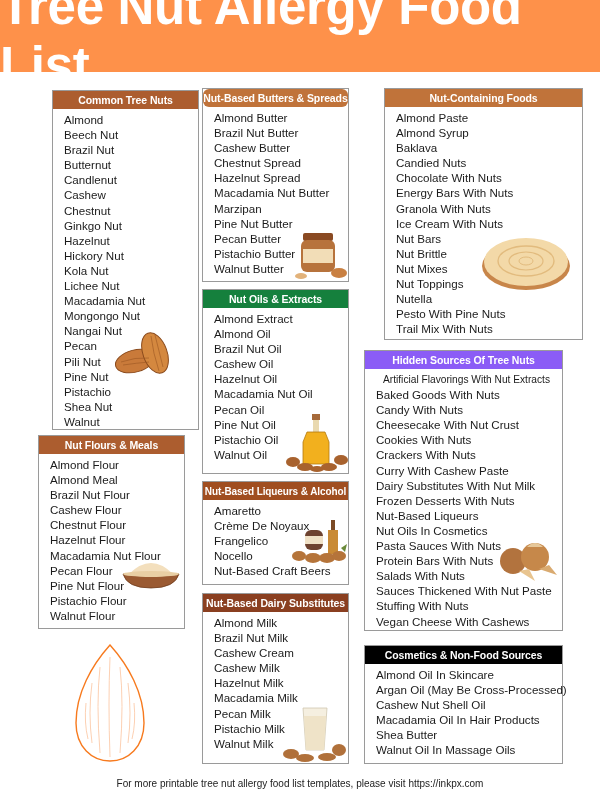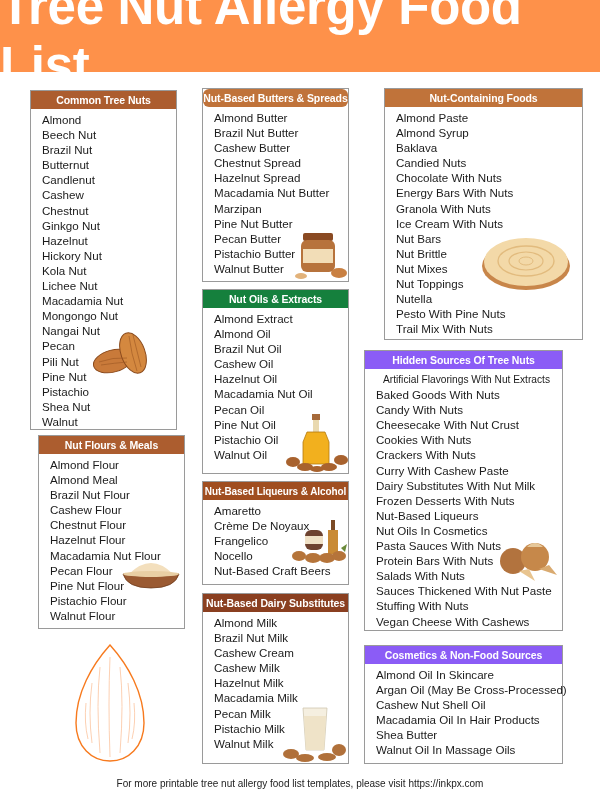--- a/index.html
+++ b/index.html
@@ -38,21 +38,21 @@
     font-size: 10px; color: #222;
   }
 </style>
 </head>
 <body>
 
 <div class="banner">
   <h1>Tree Nut Allergy Food List</h1>
 </div>
 
-<div class="card" style="left:30px;top:90px;width:147px;height:340px;">
+<div class="card" style="left:52px;top:90px;width:147px;height:340px;">
   <div class="card-header" style="background:#ac5d2f;">Common Tree Nuts</div>
   <ul class="card-list">
       <li>Almond</li>
       <li>Beech Nut</li>
       <li>Brazil Nut</li>
       <li>Butternut</li>
       <li>Candlenut</li>
       <li>Cashew</li>
       <li>Chestnut</li>
       <li>Ginkgo Nut</li>
@@ -266,21 +266,21 @@
   <svg class="illus" style="left:134px;top:190px;" width="60" height="42" viewBox="0 0 60 42">
     <circle cx="14" cy="20" r="13" fill="#b2733e"></circle>
     <circle cx="36" cy="16" r="14" fill="#c6884a"></circle>
     <path d="M28 6 Q36 -2 44 6" fill="#e6c89a"></path>
     <path d="M20 30 L36 40 L30 28 Z" fill="#e8c48f"></path>
     <path d="M40 28 L58 34 L50 24 Z" fill="#d9aa70"></path>
   </svg>
 </div>
 
 <div class="card" style="left:364px;top:645px;width:199px;height:119px;">
-  <div class="card-header" style="background:#8b5cf6;">Cosmetics &amp; Non-Food Sources</div>
+  <div class="card-header" style="background:#000000;">Cosmetics &amp; Non-Food Sources</div>
   <ul class="card-list">
       <li>Almond Oil In Skincare</li>
       <li>Argan Oil (May Be Cross-Processed)</li>
       <li>Cashew Nut Shell Oil</li>
       <li>Macadamia Oil In Hair Products</li>
       <li>Shea Butter</li>
       <li>Walnut Oil In Massage Oils</li>
     </ul>
 </div>
 

